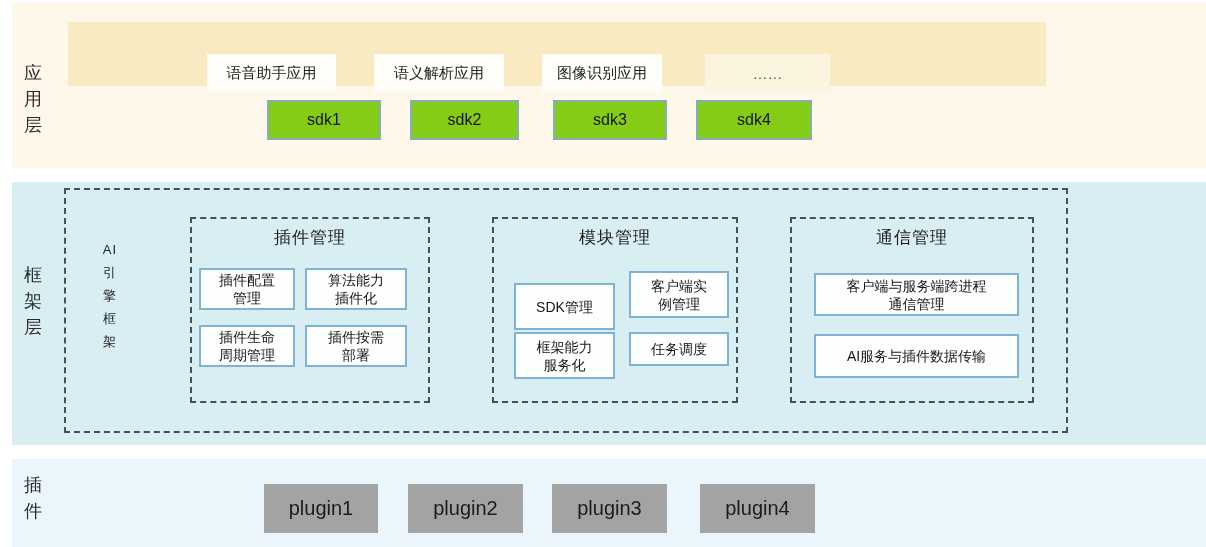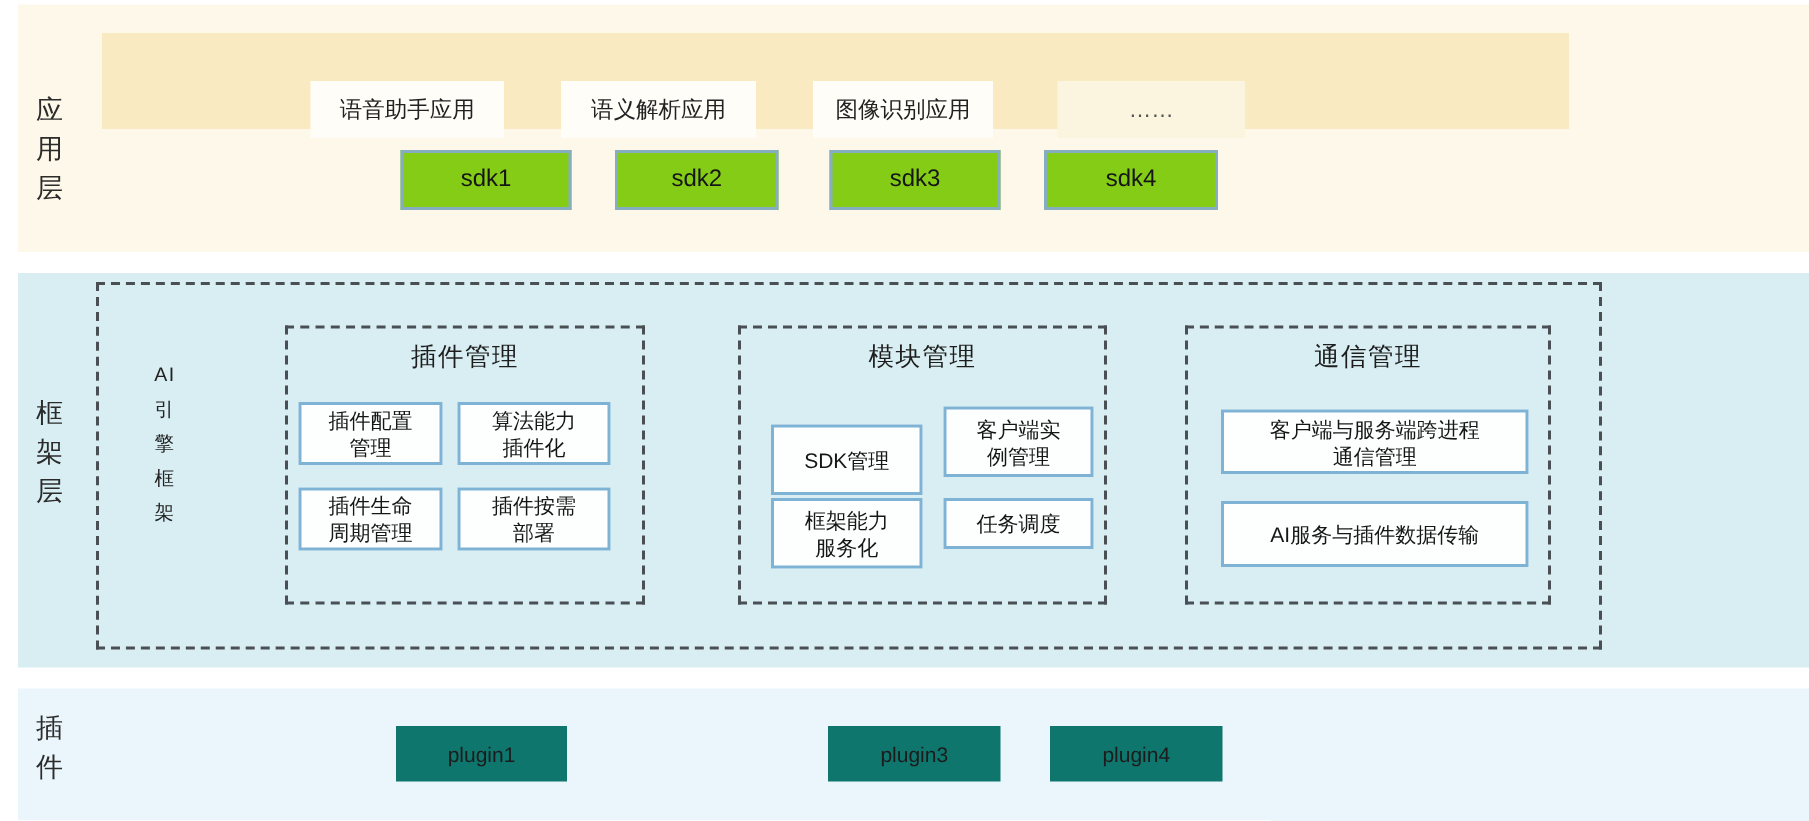--- a/index.html
+++ b/index.html
@@ -113,24 +113,24 @@
   .g2-2 { left: 20px;  top: 113px; width: 101px; height: 47px; }
   .g2-3 { left: 135px; top: 113px; width: 100px; height: 34px; }
   
   .g3-0 { left: 22px;  top: 54px;  width: 205px; height: 43px; }
   .g3-1 { left: 22px;  top: 115px; width: 205px; height: 44px; }
 
   
   .layer-plugin { top: 459px; height: 88px; background: #EAF6FB; }
   .layer-plugin .layer-label { top: 13px; }
   .plugin-box {
-    position: absolute; top: 25px; height: 37px;
-    background: #0f766e;
-    display: flex; align-items: center; justify-content: center;
-    font-size: 14px; color: #1c1c1c;
+    position: absolute; top: 25px; height: 49px;
+    background: #a3a3a3;
+    display: flex; align-items: center; justify-content: center;
+    font-size: 20px; color: #1c1c1c;
   }
   .plugin-1 { left: 252px; width: 114px; }
   .plugin-2 { left: 396px; width: 115px; }
   .plugin-3 { left: 540px; width: 115px; }
   .plugin-4 { left: 688px; width: 115px; }
 </style>
 </head>
 <body>
 
 <div class="canvas">
@@ -191,17 +191,18 @@
       <div class="module-box g3-0">客户端与服务端跨进程
 通信管理</div>
       <div class="module-box g3-1">AI服务与插件数据传输</div>
     </div>
   </section>
 
   <section class="layer layer-plugin">
     <div class="layer-label">插
 件</div>
     <div class="plugin-box plugin-1">plugin1</div>
+    <div class="plugin-box plugin-2">plugin2</div>
     <div class="plugin-box plugin-3">plugin3</div>
     <div class="plugin-box plugin-4">plugin4</div>
   </section>
 
 </div>
 
 </body></html>

